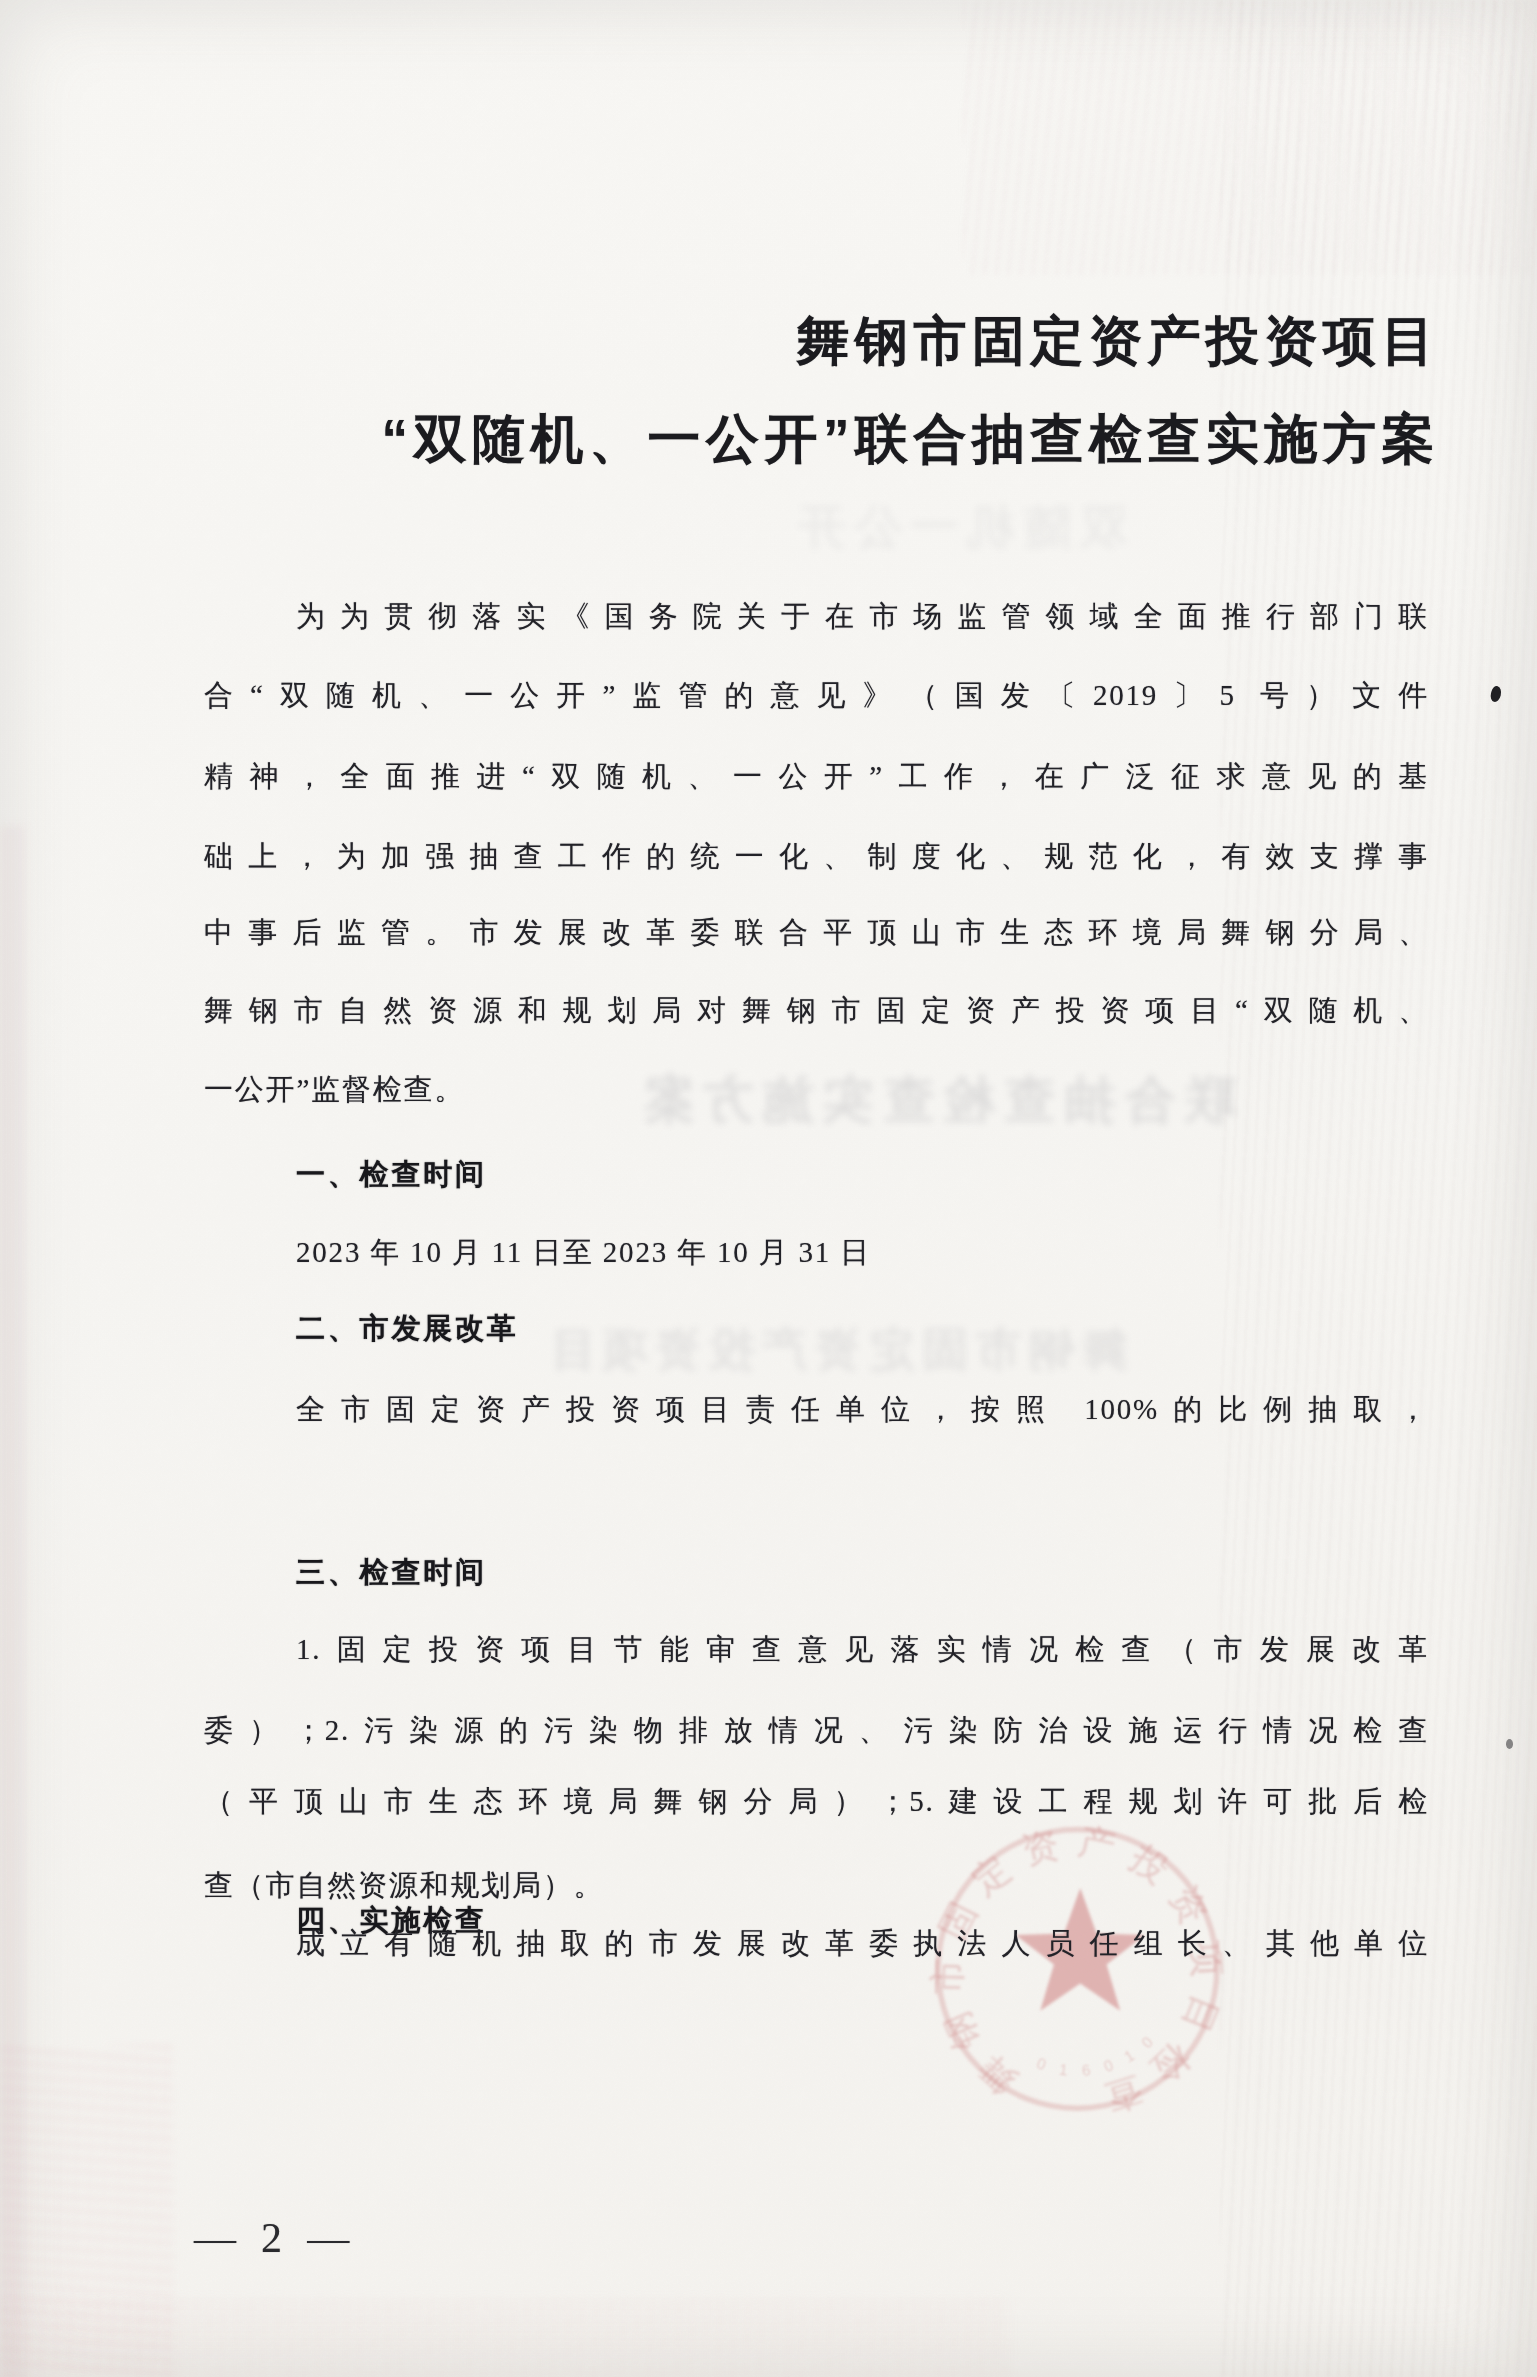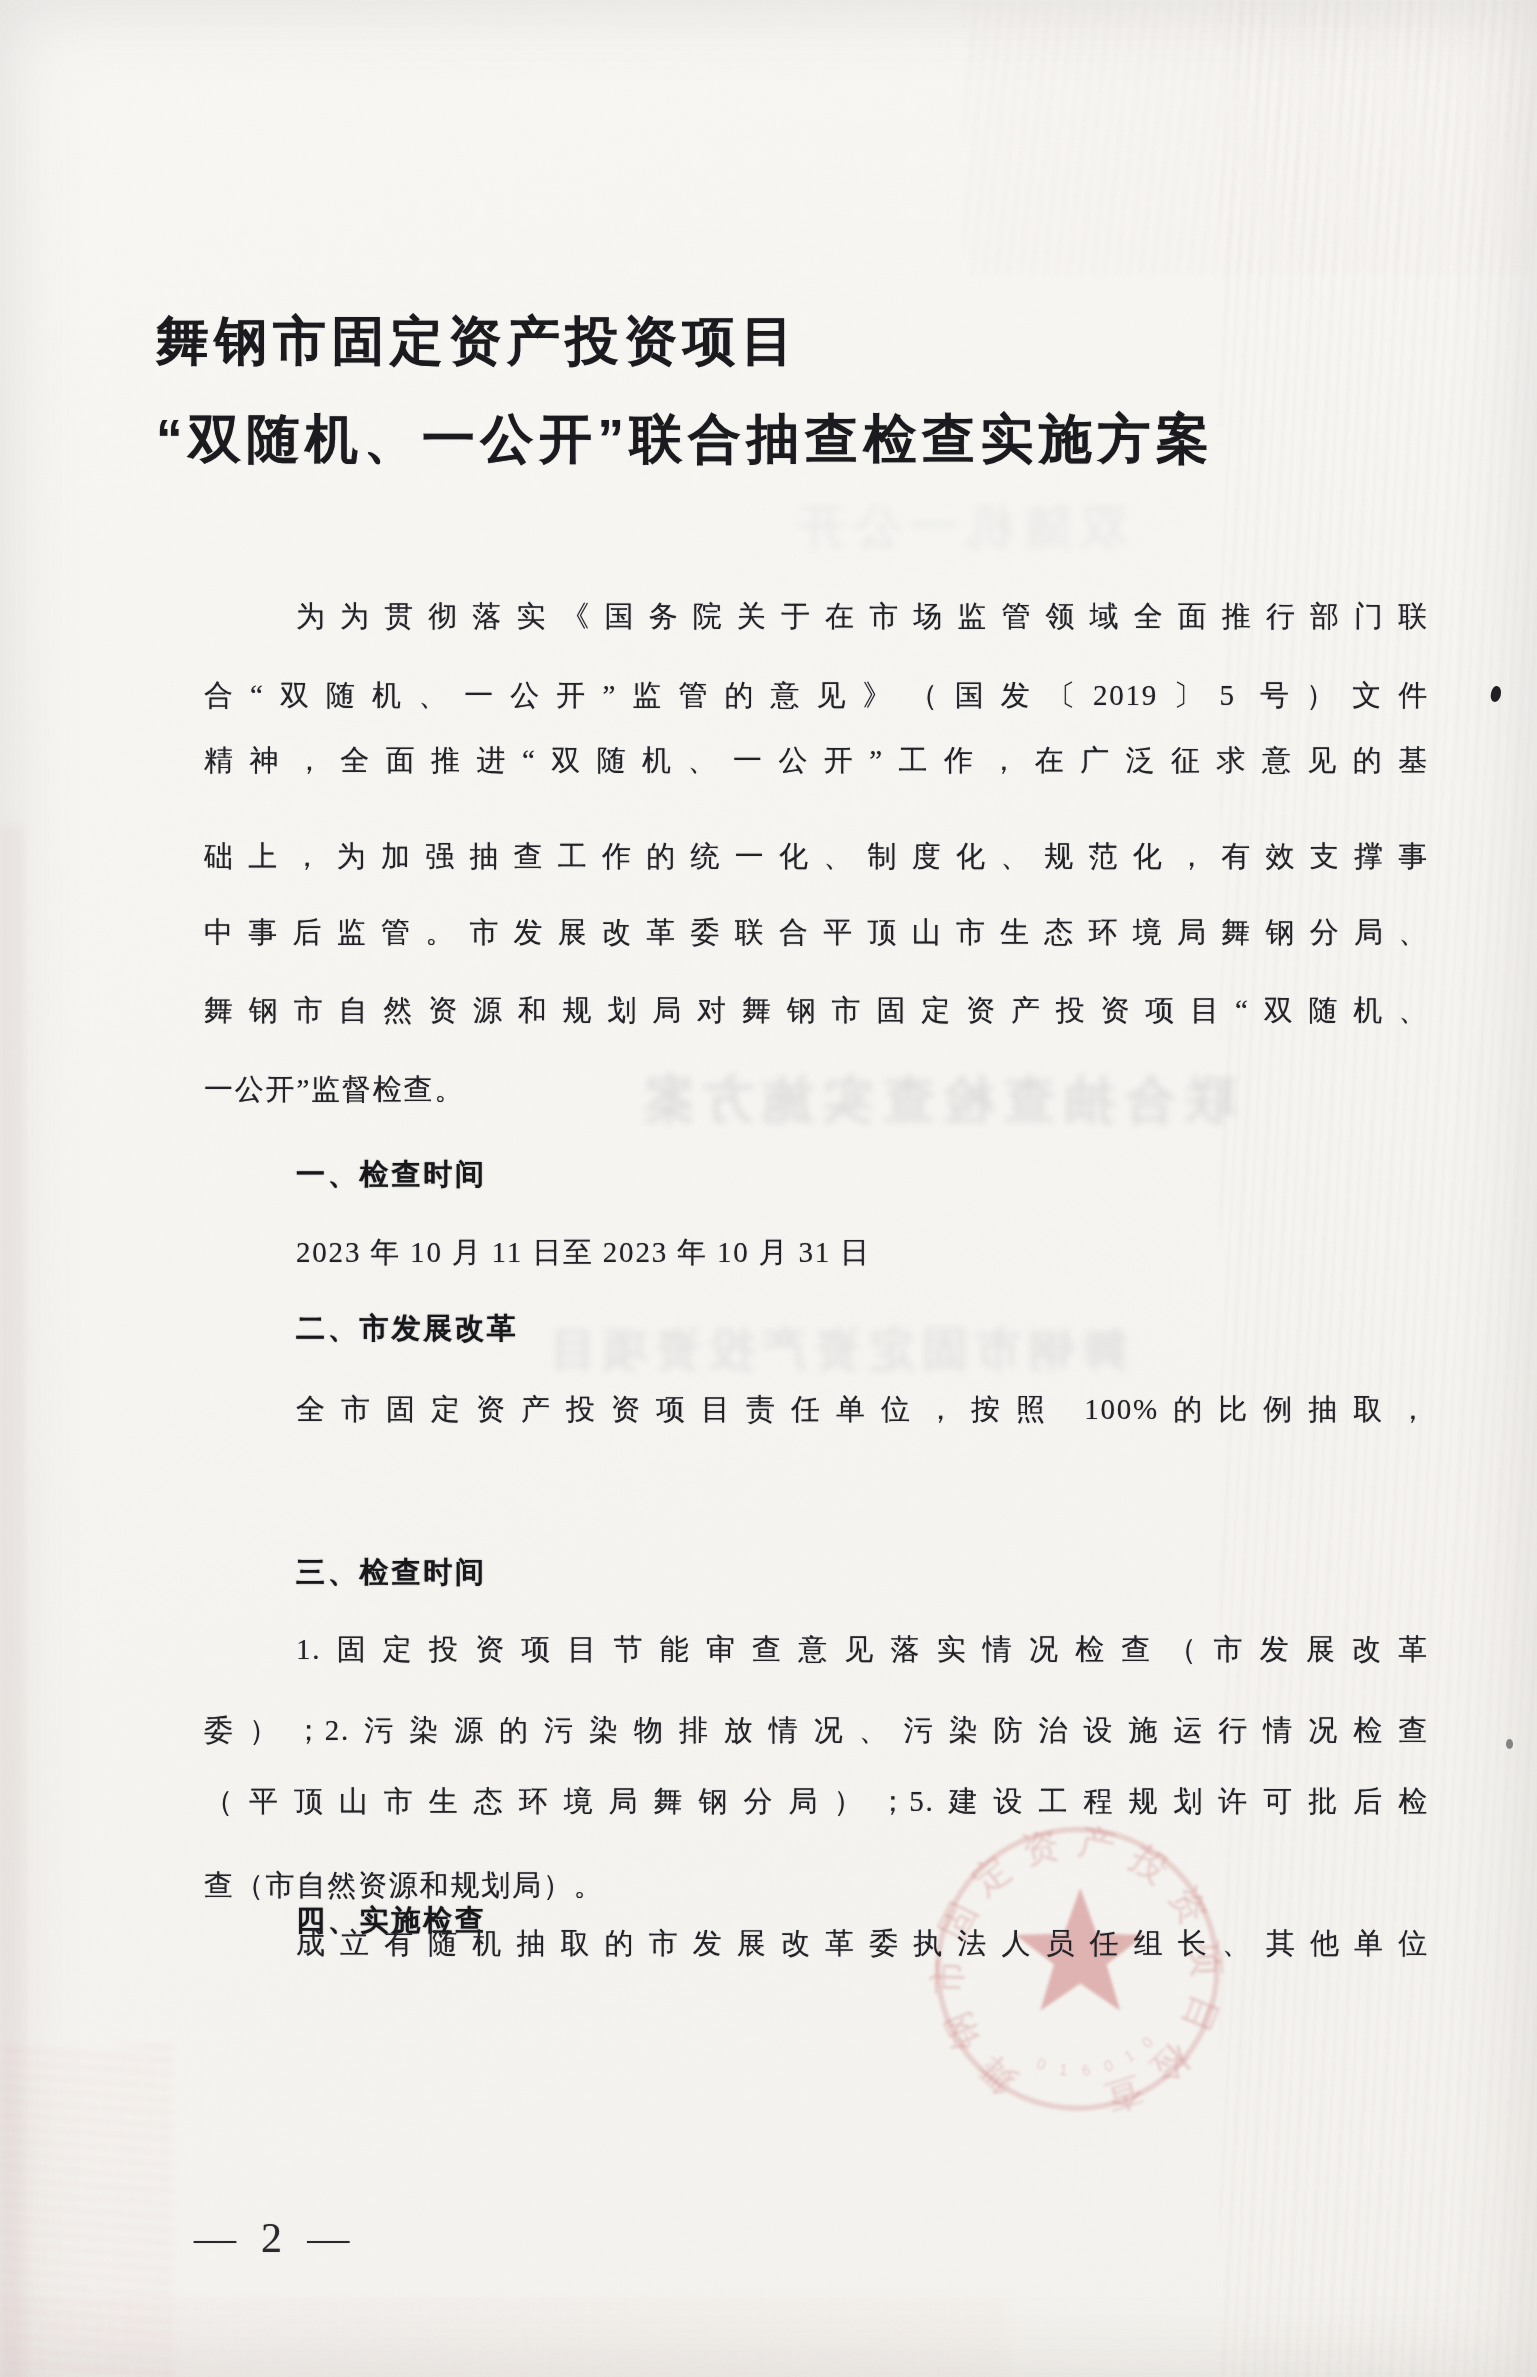--- a/index.html
+++ b/index.html
@@ -40,21 +40,21 @@
   }
   .vignette{
     position:absolute;inset:0;
     box-shadow:inset 0 0 83px rgba(120,115,112,0.18);
     pointer-events:none;
   }
 
   
   .tline{
     position:absolute;left:156px;width:1284px;height:92px;line-height:92px;
-    text-align:left;font-family:"Liberation Sans","DejaVu Sans",sans-serif;
+    text-align:right;font-family:"Liberation Sans","DejaVu Sans",sans-serif;
     font-weight:700;font-size:53px;letter-spacing:5.5px;color:#1b1b1f;
     text-shadow:0 0 0.9px rgba(25,25,30,0.55);
     white-space:nowrap;
   }
   .line{
     position:absolute;left:204px;width:1225px;height:81px;line-height:81px;
     font-size:29px;letter-spacing:1.8px;color:#222228;
     text-shadow:0 0 1.1px rgba(30,30,35,0.45);
     white-space:nowrap;
   }
@@ -135,21 +135,21 @@
     <text font-family="Liberation Sans, DejaVu Sans, sans-serif" font-size="17" fill="#c87878" opacity="0.30" letter-spacing="6" style="filter:blur(1px)">
       <textPath href="#sealArcBottom" startOffset="30%">0 1 6 0 1 0</textPath>
     </text>
   </svg>
 
   <div class="tline" style="top:295px">舞钢市固定资产投资项目</div>
   <div class="tline" style="top:393px">“双随机、一公开”联合抽查检查实施方案</div>
 
   <div class="line just ind" style="top:576px">为为贯彻落实《国务院关于在市场监管领域全面推行部门联</div>
   <div class="line just" style="top:655px">合“双随机、一公开”监管的意见》（国发〔2019〕5 号）文件</div>
-  <div class="line just" style="top:720px">精神，全面推进“双随机、一公开”工作，在广泛征求意见的基</div>
+  <div class="line just" style="top:736px">精神，全面推进“双随机、一公开”工作，在广泛征求意见的基</div>
   <div class="line just" style="top:816px">础上，为加强抽查工作的统一化、制度化、规范化，有效支撑事</div>
   <div class="line just" style="top:892px">中事后监管。市发展改革委联合平顶山市生态环境局舞钢分局、</div>
   <div class="line just" style="top:970px">舞钢市自然资源和规划局对舞钢市固定资产投资项目“双随机、</div>
   <div class="line" style="top:1049px">一公开”监督检查。</div>
   <div class="line head ind" style="top:1134px">一、检查时间</div>
   <div class="line ind" style="top:1212px">2023 年 10 月 11 日至 2023 年 10 月 31 日</div>
   <div class="line head ind" style="top:1288px">二、市发展改革</div>
   <div class="line just ind" style="top:1369px">全市固定资产投资项目责任单位，按照 100%的比例抽取，</div>
   <div class="line head ind" style="top:1532px">三、检查时间</div>
   <div class="line just ind" style="top:1609px">1.固定投资项目节能审查意见落实情况检查（市发展改革</div>

